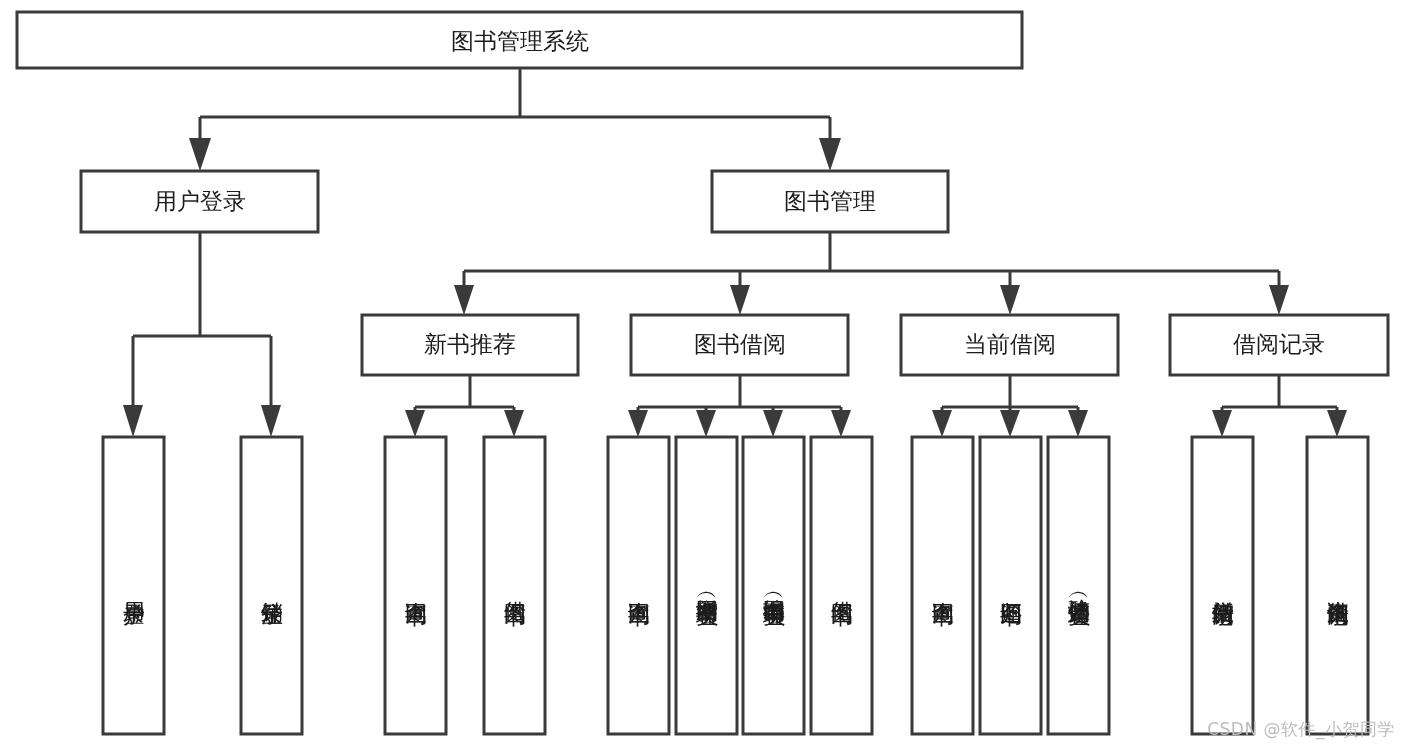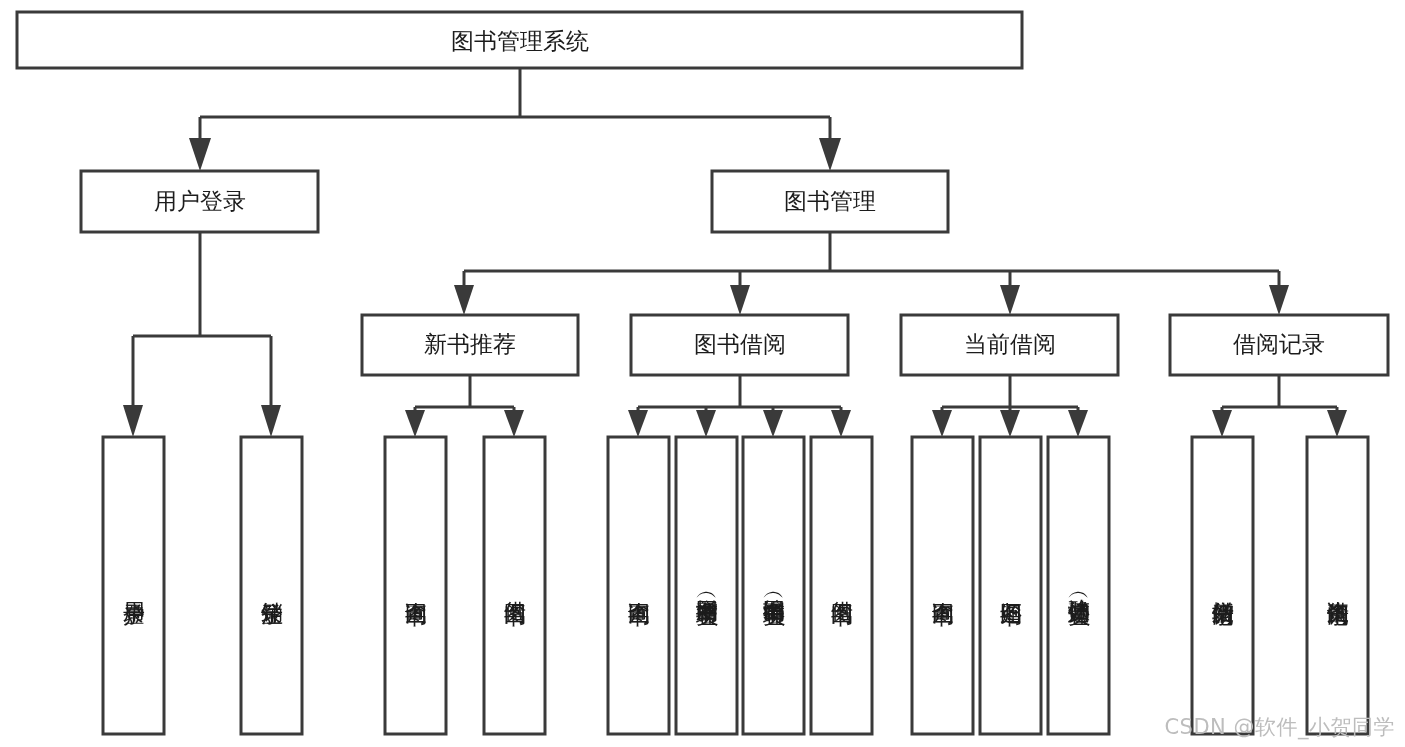--- a/index.html
+++ b/index.html
@@ -75,21 +75,21 @@
     justify-content: center;
     letter-spacing: 1px;
     pointer-events: none;
     user-select: none;
   }
   .watermark {
     position: absolute;
     right: 10px;
     bottom: 6px;
     font-family: "DejaVu Sans", "Liberation Sans", sans-serif;
-    font-size: 21px;
+    font-size: 17px;
     color: #bdbdbd;
     white-space: nowrap;
     letter-spacing: 0.5px;
   }
 </style>
 </head>
 <body>
 
 <div id="diagram-root">
 

